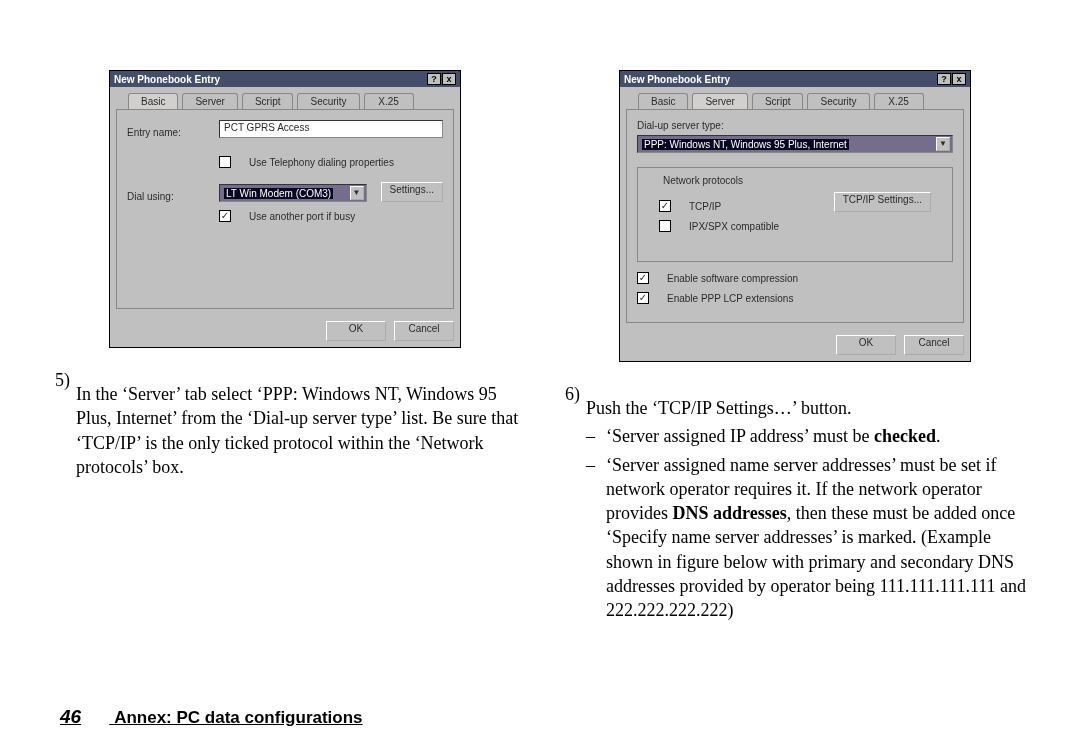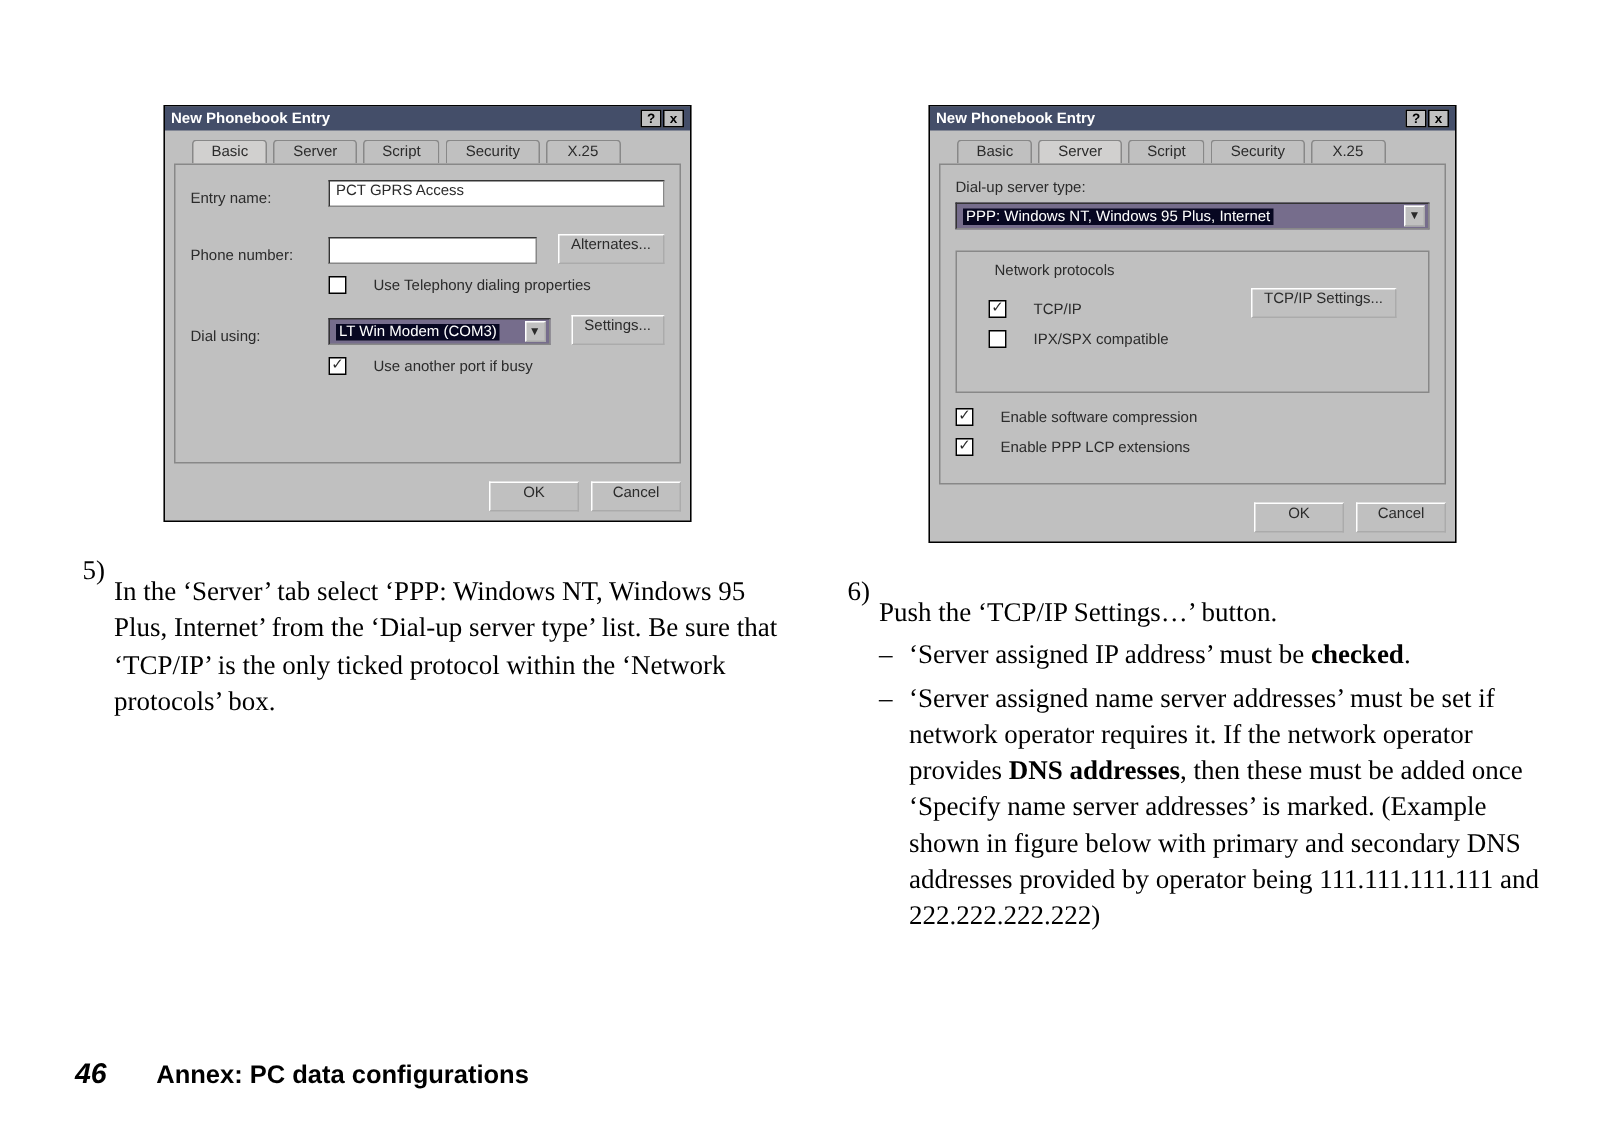--- a/index.html
+++ b/index.html
@@ -115,22 +115,23 @@
   
   .step { display:flex; gap:6px; line-height:1.35; }
   .stepnum { min-width:20px; text-align:right; }
   .stepbody p { margin:14px 0 4px 0; }
   .sublist { list-style:none; padding:0; margin:4px 0 0 0;}
   .sublist li { display:flex; gap:8px; margin-bottom:4px;}
   .dash{min-width:12px;}
   .bold{font-weight:bold;}
 
   .footer {
-    position:absolute; bottom:26px; left:50px;
+    position:absolute; bottom:26px; left:60px;
     font-family: Arial, Helvetica, sans-serif;
+    text-decoration: underline;
   }
   .footer .pn { font-weight:bold; font-style:italic; font-size:19px; margin-right:28px;}
   .footer .ft { font-weight:bold; font-size:17px;}
 </style>
 </head>
 <body>
 
 <div class="page">
   <div class="columns">
 
@@ -148,25 +149,20 @@
           <div class="tab">Script</div>
           <div class="tab">Security</div>
           <div class="tab">X.25</div>
         </div>
         <div class="tabbody">
           <div class="row">
             <span class="lbl">Entry name:</span>
             <span class="field">PCT GPRS Access</span>
           </div>
           <div style="height:10px"></div>
-          <div class="row">
-            <span class="lbl">Phone number:</span>
-            <span class="field"></span>
-            <span class="btn">Alternates...</span>
-          </div>
           <div class="row">
             <span class="lbl"></span>
             <span class="chk"></span>
             <span>Use Telephony dialing properties</span>
           </div>
           <div style="height:6px"></div>
           <div class="row">
             <span class="lbl">Dial using:</span>
             <span class="dd">
               <span style="background:#000080;color:#fff;padding:0 2px">LT Win Modem (COM3)</span>

